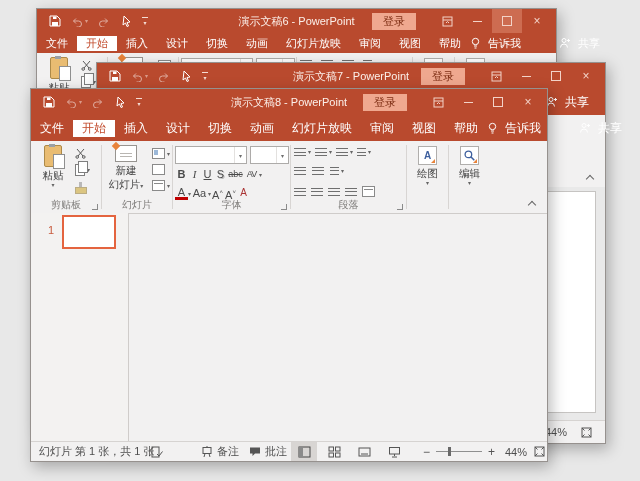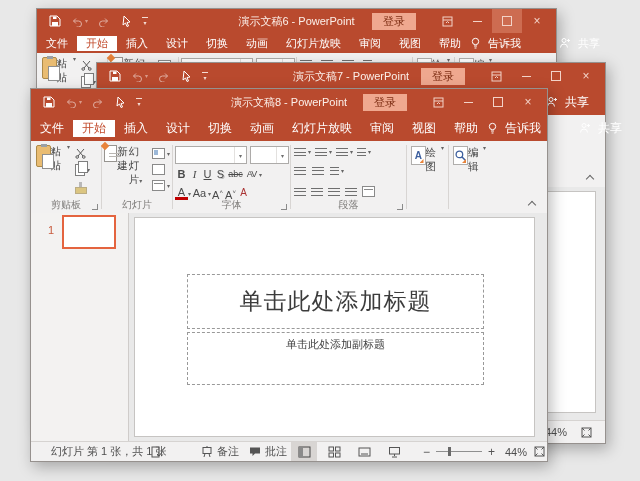--- a/index.html
+++ b/index.html
@@ -38,21 +38,21 @@
   .tr-gap{width:26px}
   .icon{line-height:0;display:inline-flex}
 
   
   .ribbon{position:relative;height:72px;background:#f2f1f1;border-bottom:1px solid #cfccca;display:flex;color:#3f3f3f}
   .rgroup{position:relative;flex:none;height:100%}
   .g-clip{width:70px}.g-slides{width:70px}.g-font{width:117px}.g-para{width:115px}.g-draw{width:41px}.g-edit{width:41px}
   .gsep{width:1px;background:#d8d5d3;margin:4px 0;flex:none}
   .glabel{position:absolute;bottom:1px;left:0;right:0;text-align:center;font-size:10px;color:#7c7a78}
   .launcher{position:absolute;bottom:3px;right:3px;width:5px;height:5px;border-right:1px solid #8a8a8a;border-bottom:1px solid #8a8a8a}
-  .bigbtn{position:absolute;display:flex;align-items:flex-start;font-size:10.5px;color:#444;cursor:default}
+  .bigbtn{position:absolute;display:flex;flex-direction:column;align-items:center;font-size:10.5px;color:#444;cursor:default}
   .bb-dd{font-size:6px;color:#666;line-height:5px}
   .smcol{position:absolute;display:flex;flex-direction:column;gap:5px}
   .smrow{display:flex;align-items:center;gap:2px;line-height:0}
   .dd{font-size:6px;color:#666}
 
   
   .ic-clip{position:relative;width:16px;height:20px;background:#e9bc72;border:1px solid #ad8a49;border-radius:2px;margin-bottom:2px}
   .ic-clip::before{content:"";position:absolute;left:4px;top:-2px;width:6px;height:3px;background:#9aa0a6}
   .ic-clip::after{content:"";position:absolute;right:-4px;bottom:-3px;width:10px;height:13px;background:#fff;border:1px solid #8f8f8f}
   .ic-copy{position:relative;width:8px;height:10px;border:1px solid #7e7e7e;background:#fff}
@@ -636,30 +636,24 @@
       <span class="rib-collapse">
           <i class="chev"></i>
         </span>
     </div>
 
     <div class="content">
       <div class="thumbs">
         <span class="thumb-num">1</span>
         <span class="thumb"></span>
       </div>
-      <div class="canvas">
-        <div class="slide">
-          <div class="ph ph-title">单击此处添加标题</div>
-          <div class="ph ph-sub">单击此处添加副标题</div>
-        </div>
-      </div>
     </div>
 
     <div class="statusbar">
-      <span class="sbi" style="left:20px">幻灯片 第 1 张，共 1 张</span>
+      <span class="sbi" style="left:8px">幻灯片 第 1 张，共 1 张</span>
       <span class="sbi" style="left:120px">
           <svg width="12" height="12" viewBox="0 0 12 12">
             <rect x="1" y="1" width="7" height="10" fill="none" stroke="#555"></rect>
             <path d="M6 8l2 2 3.5-4.5" fill="none" stroke="#555"></path>
           </svg>
         </span>
       <span class="sbi" style="left:170px">
           <span class="icon">
             <svg width="12" height="12" viewBox="0 0 12 12">
               <rect x="2" y="1.5" width="8" height="6" fill="none" stroke="#555"></rect>

